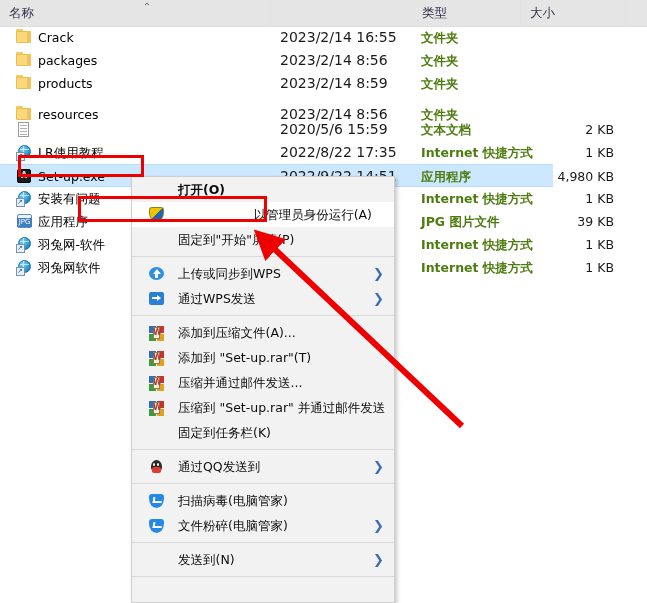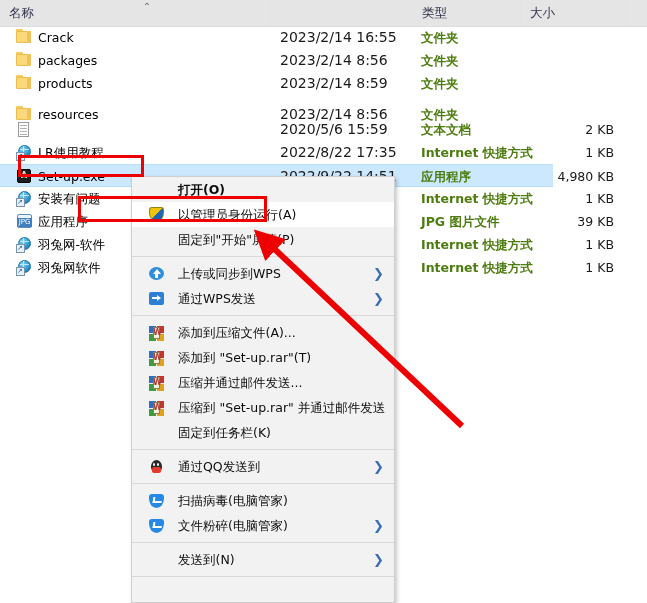--- a/index.html
+++ b/index.html
@@ -90,21 +90,21 @@
     box-shadow:2px 2px 4px rgba(0,0,0,.22);
     box-sizing:border-box;
     overflow:hidden;
   }
   .mi{
     position:relative;height:25px;line-height:25px;
     padding-left:46px;padding-right:22px;
     font-size:12.5px;color:#0d0d0d;white-space:nowrap;
   }
   .mi.bold{font-weight:bold;}
-  .mi.hl{background:#ffffff;}
+  .mi.hl{background:#ffffff;text-align:right;}
   .mi .mico{position:absolute;left:16px;top:4px;width:17px;height:17px;}
   .mi .chev{position:absolute;right:10px;top:0;height:25px;line-height:25px;
             color:#3b6fb5;font-size:13px;font-weight:bold;}
   .sep{height:1px;background:#d8d8d8;margin:4px 0 4px 0;}
 
   
   .ico-shield{position:relative;}
   .ico-shield i.s{position:absolute;left:1px;top:1px;width:15px;height:15px;
      background:linear-gradient(135deg,#f2c400 0%,#f2c400 49%,#1c66b5 50%,#1c66b5 100%);
      border:1px solid #9a7c10;box-sizing:border-box;

